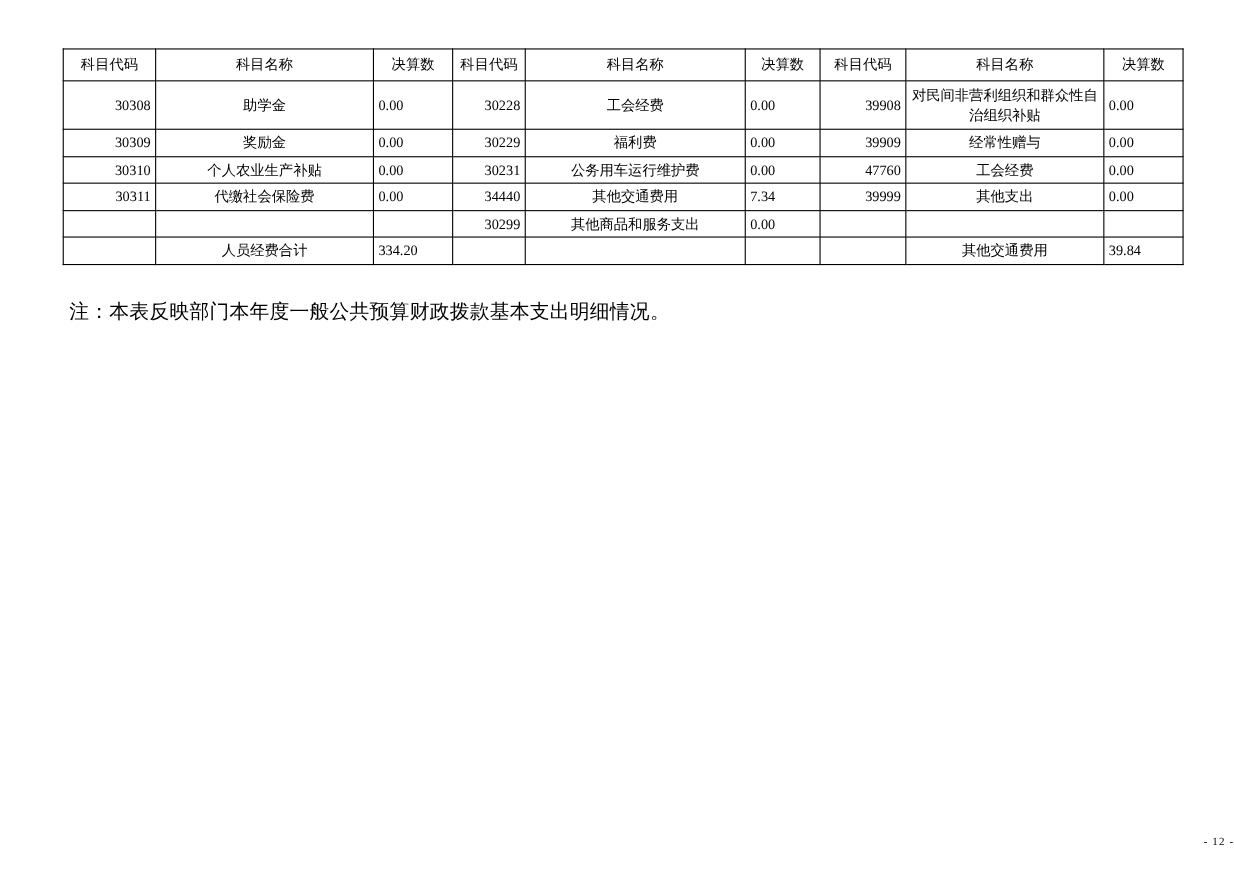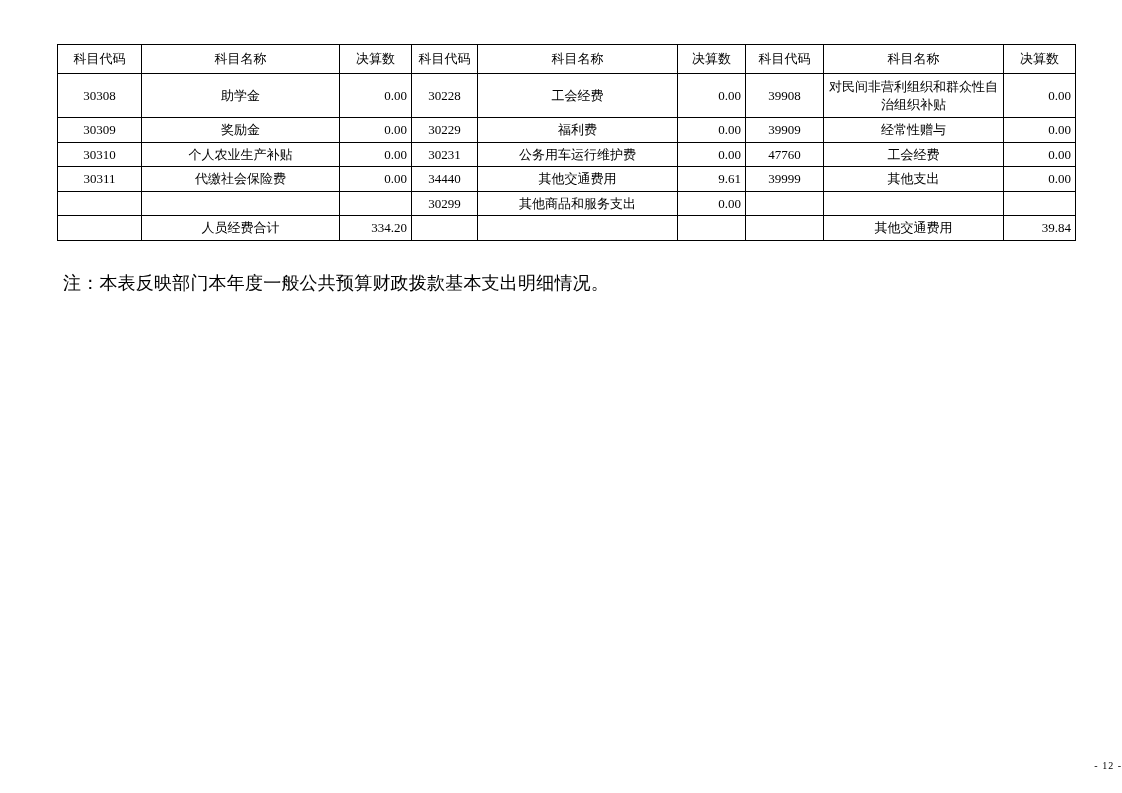--- a/index.html
+++ b/index.html
@@ -39,28 +39,28 @@
     padding: 3px 4px;
     vertical-align: middle;
     font-weight: normal;
     line-height: 1.35;
   }
   .hdr {
     text-align: center;
     height: 22px;
   }
   .code {
-    text-align: center;
+    text-align: right;
     padding-left: 6px;
   }
   .name {
     text-align: center;
   }
   .num {
-    text-align: right;
+    text-align: left;
     padding-right: 5px;
   }
   .tall {
     height: 44px;
   }
   .row-h {
     height: 22px;
   }
   .note {
     position: absolute;
@@ -152,21 +152,21 @@
           <td class="code">47760</td>
           <td class="name">工会经费</td>
           <td class="num">0.00</td>
         </tr>
         <tr class="row-h">
           <td class="code">30311</td>
           <td class="name">代缴社会保险费</td>
           <td class="num">0.00</td>
           <td class="code">34440</td>
           <td class="name">其他交通费用</td>
-          <td class="num">9.61</td>
+          <td class="num">7.34</td>
           <td class="code">39999</td>
           <td class="name">其他支出</td>
           <td class="num">0.00</td>
         </tr>
         <tr class="row-h">
           <td class="code"></td>
           <td class="name"></td>
           <td class="num"></td>
           <td class="code">30299</td>
           <td class="name">其他商品和服务支出</td>

